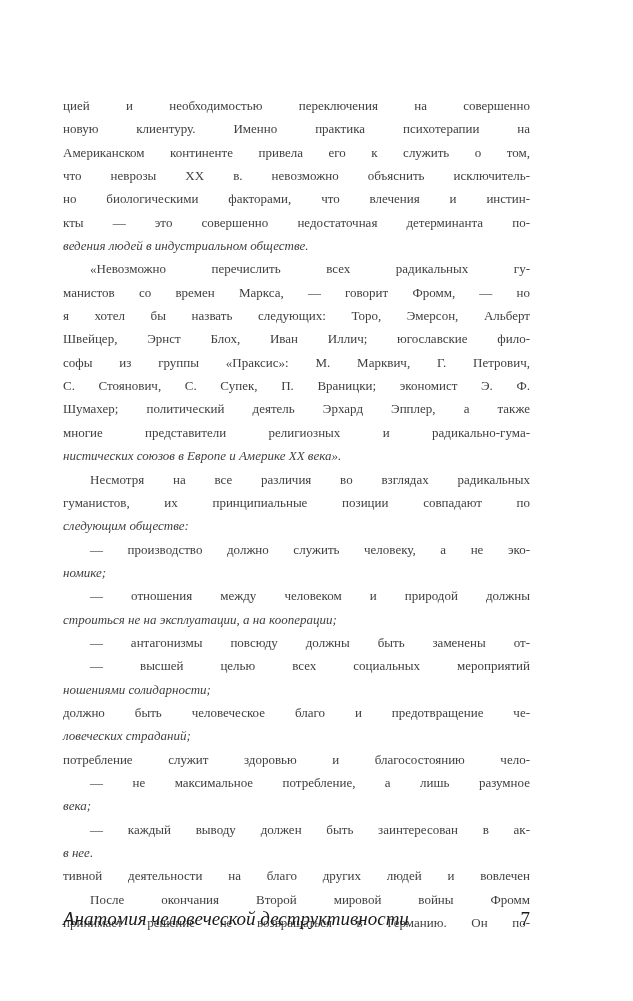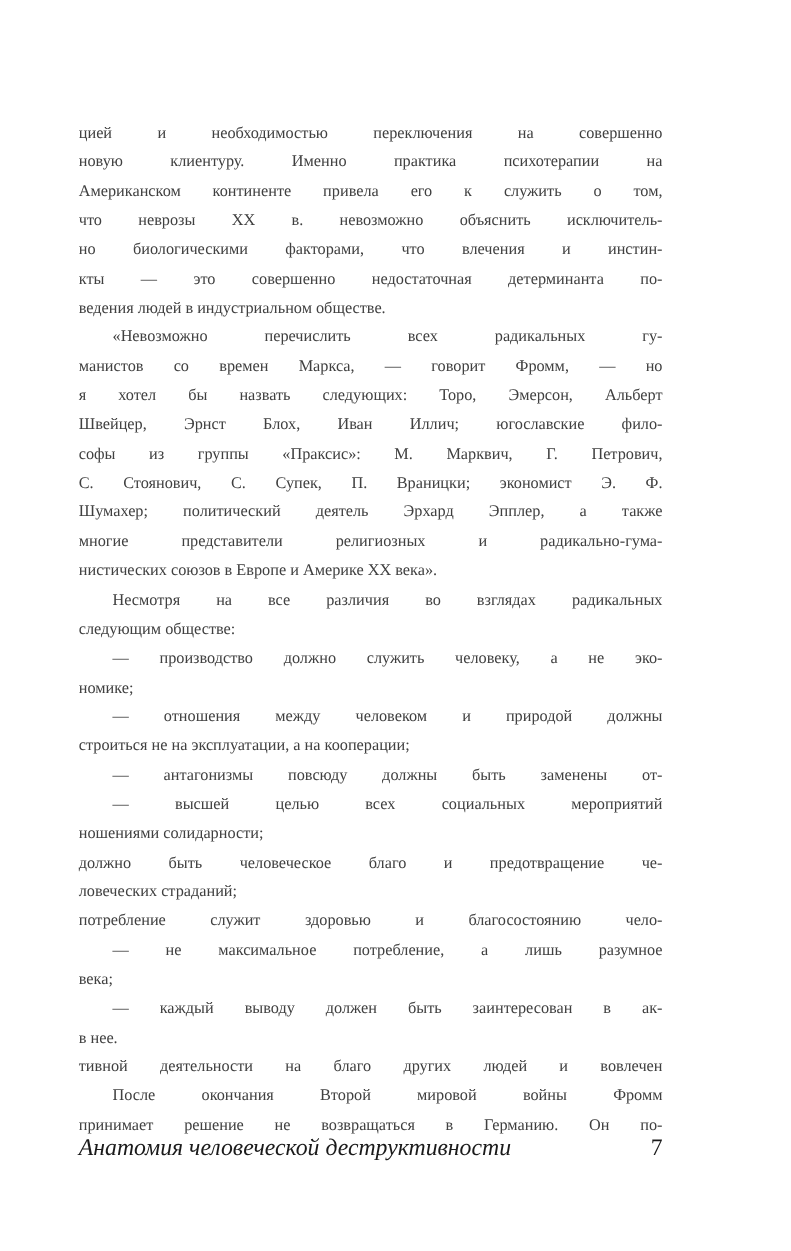--- a/index.html
+++ b/index.html
@@ -1,20 +1,20 @@
 <!DOCTYPE html>
 <html><head>
 <meta charset="utf-8">
 <style>
   html, body { margin:0; padding:0; background:#ffffff; }
   body { width:633px; height:1001px; position:relative; overflow:hidden; }
   .page { position:absolute; left:63px; top:94px; width:467px;
     font-family:"Liberation Serif", serif; font-size:13px; line-height:23.35px; color:#404040; }
   .ln { display:block; white-space:nowrap; text-align:justify; text-align-last:justify; height:23.35px; }
-  .ln.last { text-align-last:left; }
+  .ln.last { text-align-last:left;font-style:italic; }
   .ln.indent { padding-left:27px; }
   .footer { position:absolute; left:63px; top:896px; width:467px; height:24px;
     font-family:"Liberation Serif", serif; font-size:19px; color:#1a1a1a;margin-top:12px; }
   .footer .title { position:absolute; left:0; top:0; font-style:italic; }
   .footer .num { position:absolute; right:0; top:0; }
 </style>
 </head>
 <body>
 
 <div class="page" id="body">
@@ -28,20 +28,21 @@
     <span class="ln indent">«Невозможно перечислить всех радикальных гу-</span>
     <span class="ln">манистов со времен Маркса, — говорит Фромм, — но</span>
     <span class="ln">я хотел бы назвать следующих: Торо, Эмерсон, Альберт</span>
     <span class="ln">Швейцер, Эрнст Блох, Иван Иллич; югославские фило-</span>
     <span class="ln">софы из группы «Праксис»: М. Марквич, Г. Петрович,</span>
     <span class="ln">С. Стоянович, С. Супек, П. Враницки; экономист Э. Ф.</span>
     <span class="ln">Шумахер; политический деятель Эрхард Эпплер, а также</span>
     <span class="ln">многие представители религиозных и радикально-гума-</span>
     <span class="ln last">нистических союзов в Европе и Америке XX века».</span>
     <span class="ln indent">Несмотря на все различия во взглядах радикальных</span>
+    <span class="ln">гуманистов, их принципиальные позиции совпадают по</span>
     <span class="ln last">следующим обществе:</span>
     <span class="ln indent">— производство должно служить человеку, а не эко-</span>
     <span class="ln last">номике;</span>
     <span class="ln indent">— отношения между человеком и природой должны</span>
     <span class="ln last">строиться не на эксплуатации, а на кооперации;</span>
     <span class="ln indent">— антагонизмы повсюду должны быть заменены от-</span>
     <span class="ln indent">— высшей целью всех социальных мероприятий</span>
     <span class="ln last">ношениями солидарности;</span>
     <span class="ln">должно быть человеческое благо и предотвращение че-</span>
     <span class="ln last">ловеческих страданий;</span>

